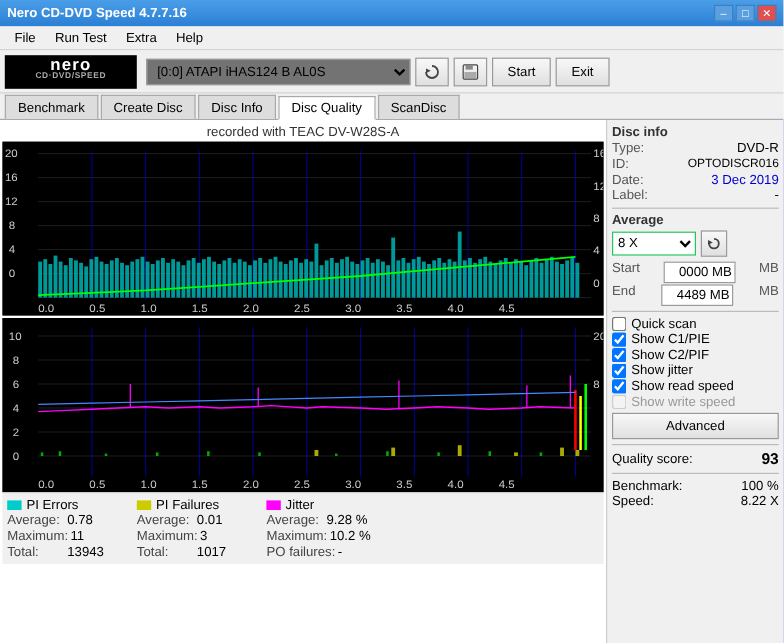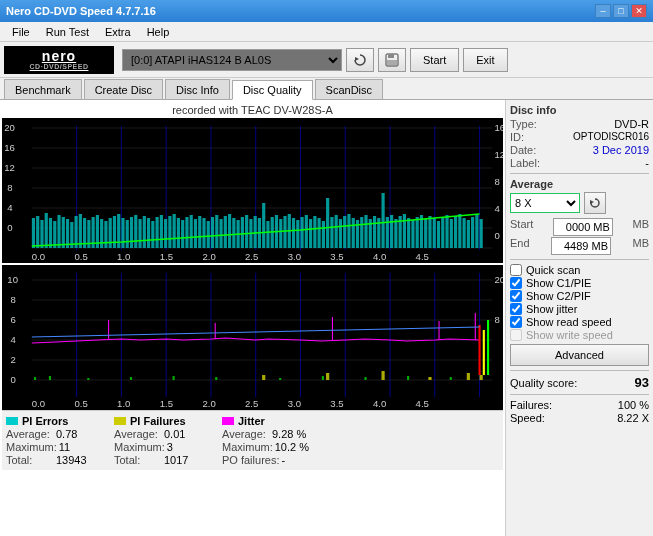--- a/index.html
+++ b/index.html
@@ -68,26 +68,24 @@
       align-items: center;
       padding: 2px 4px;
       gap: 4px;
     }
     .nero-logo {
       width: 110px;
       height: 28px;
       margin-right: 4px;
       background: black;
       display: flex;
-      align-items: center;
       justify-content: center;
       color: white;
       font-size: 10px;
       font-weight: bold;
-      text-decoration: underline;
     }
     .nero-logo-inner {
       display: flex;
       flex-direction: column;
       align-items: center;
       line-height: 1;
     }
     .nero-top { font-size: 14px; font-weight: 900; letter-spacing: 1px; }
     .nero-bottom { font-size: 7px; letter-spacing: 0.5px; color: #aaa; }
     .drive-combo {
@@ -198,21 +196,21 @@
       display: flex;
       flex-direction: column;
       gap: 1px;
       min-width: 100px;
     }
     .stat-header {
       display: flex;
       align-items: center;
       gap: 4px;
       font-size: 11px;
-      font-weight: bold;
+      font-weight: normal;
     }
     .stat-color-box {
       width: 12px;
       height: 8px;
       display: inline-block;
     }
     .stat-row {
       display: flex;
       font-size: 11px;
       gap: 2px;
@@ -750,21 +748,21 @@
     </div>
     <button class="advanced-btn">Advanced</button>
     <div class="divider"></div>
     <div class="quality-row">
       <span>Quality score:</span>
       <span class="quality-score">93</span>
     </div>
     <div class="divider"></div>
     <div class="progress-section">
       <div class="prog-row">
-        <span>Failures:</span>
+        <span>Benchmark:</span>
         <span>100 %</span>
       </div>
       <div class="prog-row">
         <span>Speed:</span>
         <span>8.22 X</span>
       </div>
     </div>
   </div>
 </div>
 

